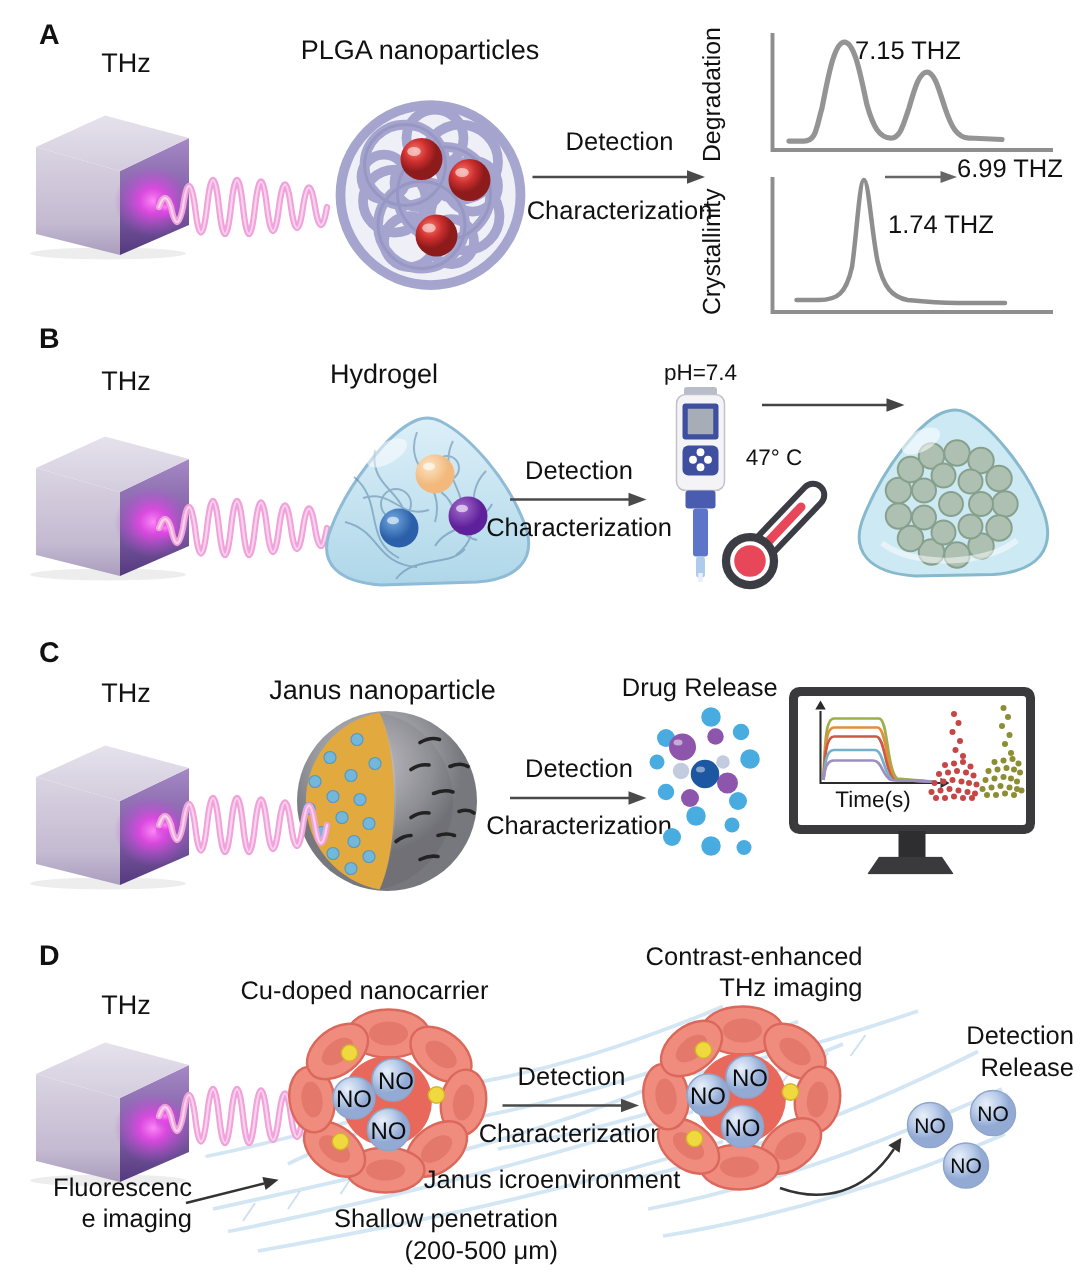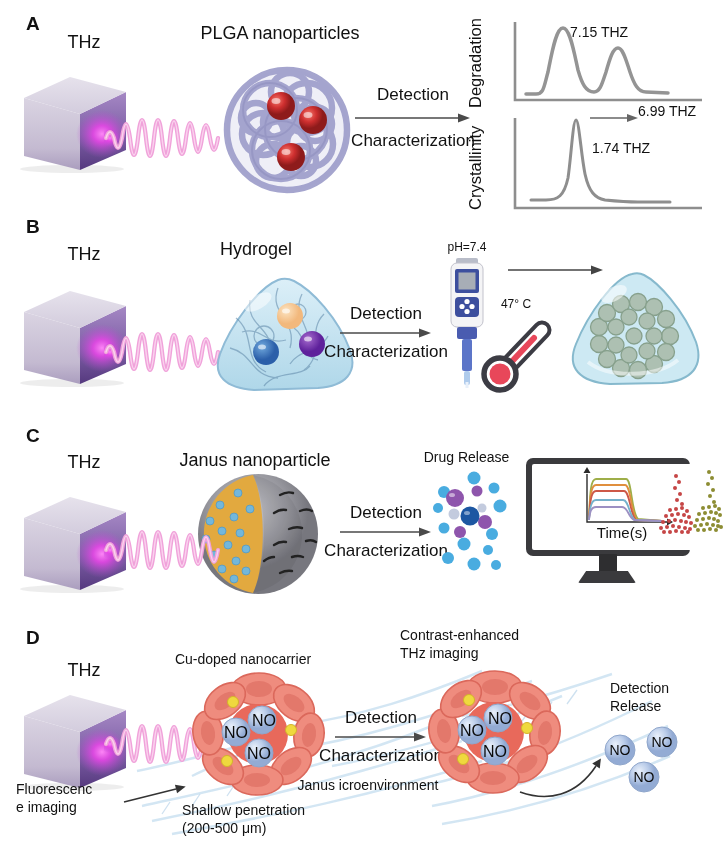--- a/index.html
+++ b/index.html
@@ -1,30 +1,30 @@
 <!DOCTYPE html>
 <html><head>
 <meta charset="utf-8">
 <style>
   html,body{margin:0;padding:0;background:#fff;}
   .fig{position:relative;width:723px;height:856px;background:#fff;overflow:hidden;
        font-family:"Liberation Sans",sans-serif;color:#111;}
   .abs{position:absolute;}
   .lbl{position:absolute;text-align:center;line-height:1.22;white-space:nowrap;}
-  .lbl2{position:absolute;text-align:left;line-height:1.25;}
+  .lbl2{position:absolute;text-align:right;line-height:1.25;}
   .panel-letter{font-weight:700;font-size:19px;}
   .t18{font-size:18px;}
-  .t17{font-size:14px;}
-  .t165{font-size:12px;}
+  .t17{font-size:17px;}
+  .t165{font-size:15px;}
   .rot{position:absolute;writing-mode:vertical-rl;transform:rotate(180deg);
        font-size:16.5px;text-align:center;}
   .process{position:absolute;display:flex;flex-direction:column;align-items:center;font-size:17px;}
   .process svg{display:block;margin:3px 0;}
   .monitor{width:164px;height:98px;background:#3a3a3d;border-radius:7px;padding:6px;box-sizing:border-box;}
-  .monitor-screen{width:100%;height:100%;background:#ffffff;border-radius:2px;overflow:hidden;padding-left:40px;}
+  .monitor-screen{width:100%;height:100%;background:#ffffff;border-radius:2px;overflow:hidden;}
   .monitor-neck{background:#2e2e30;}
   .monitor-base{background:#3a3a3d;clip-path:polygon(14% 0,86% 0,100% 100%,0 100%);border-radius:2px;}
   svg{display:block;}
   text{font-family:"Liberation Sans",sans-serif;}
 </style>
 </head>
 <body>
 
 <svg width="0" height="0" style="position:absolute" aria-hidden="true">
   <defs>

